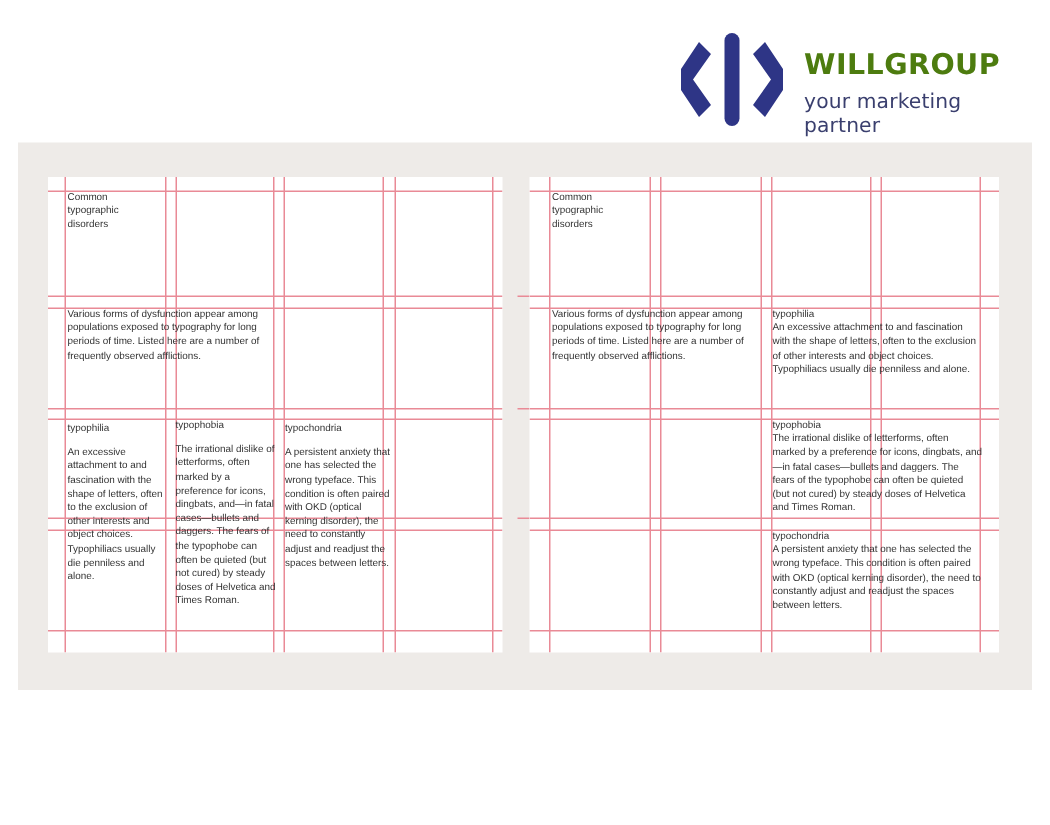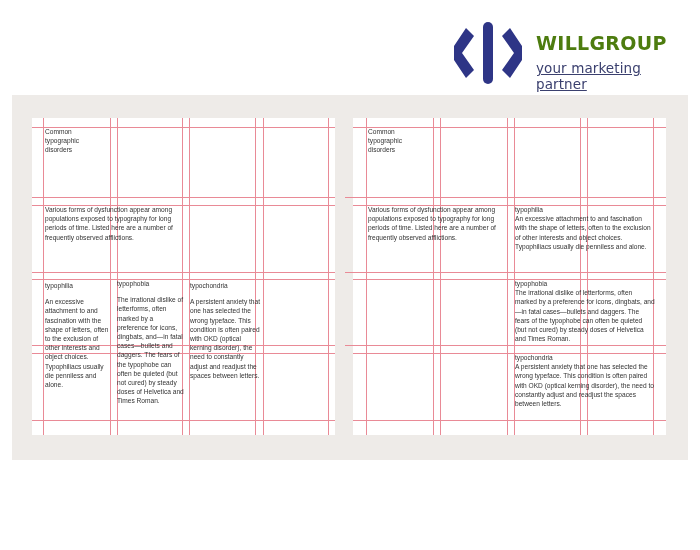--- a/index.html
+++ b/index.html
@@ -8,21 +8,21 @@
     font-family: "Liberation Sans", sans-serif;
   }
   .logo { position: absolute; left: 452px; top: 22px; width: 240px; height: 66px; }
   .logo svg { position: absolute; left: 0; top: 0; }
   .brand-name {
     position: absolute; left: 84px; top: 10px; font-size: 19px; font-weight: bold;
     color: #4d7c0f; letter-spacing: 0.3px; font-family: "DejaVu Sans", sans-serif;
   }
   .brand-tag {
     position: absolute; left: 84px; top: 38px; font-size: 13.5px; color: #3a3f6e;
-    font-family: "DejaVu Sans", sans-serif; letter-spacing: 0.1px; text-decoration: underline;
+    font-family: "DejaVu Sans", sans-serif; letter-spacing: 0.1px;
   }
   .panel { position: absolute; left: 12px; top: 95px; width: 676px; height: 365px; background: #eeebe8; }
   .page { position: absolute; background: #ffffff; overflow: hidden; }
   .vline { position: absolute; top: 0; bottom: 0; width: 1px; background: #e98a96; }
   .hline { position: absolute; left: 0; right: 0; height: 1px; background: #e98a96; }
   .ext-hline { position: absolute; height: 1px; background: #e98a96; }
   .txt { position: absolute; font-size: 6.6px; line-height: 9.2px; color: #333333; }
   .txt p { margin: 0; }
   .gap { height: 7px; }
 </style>

